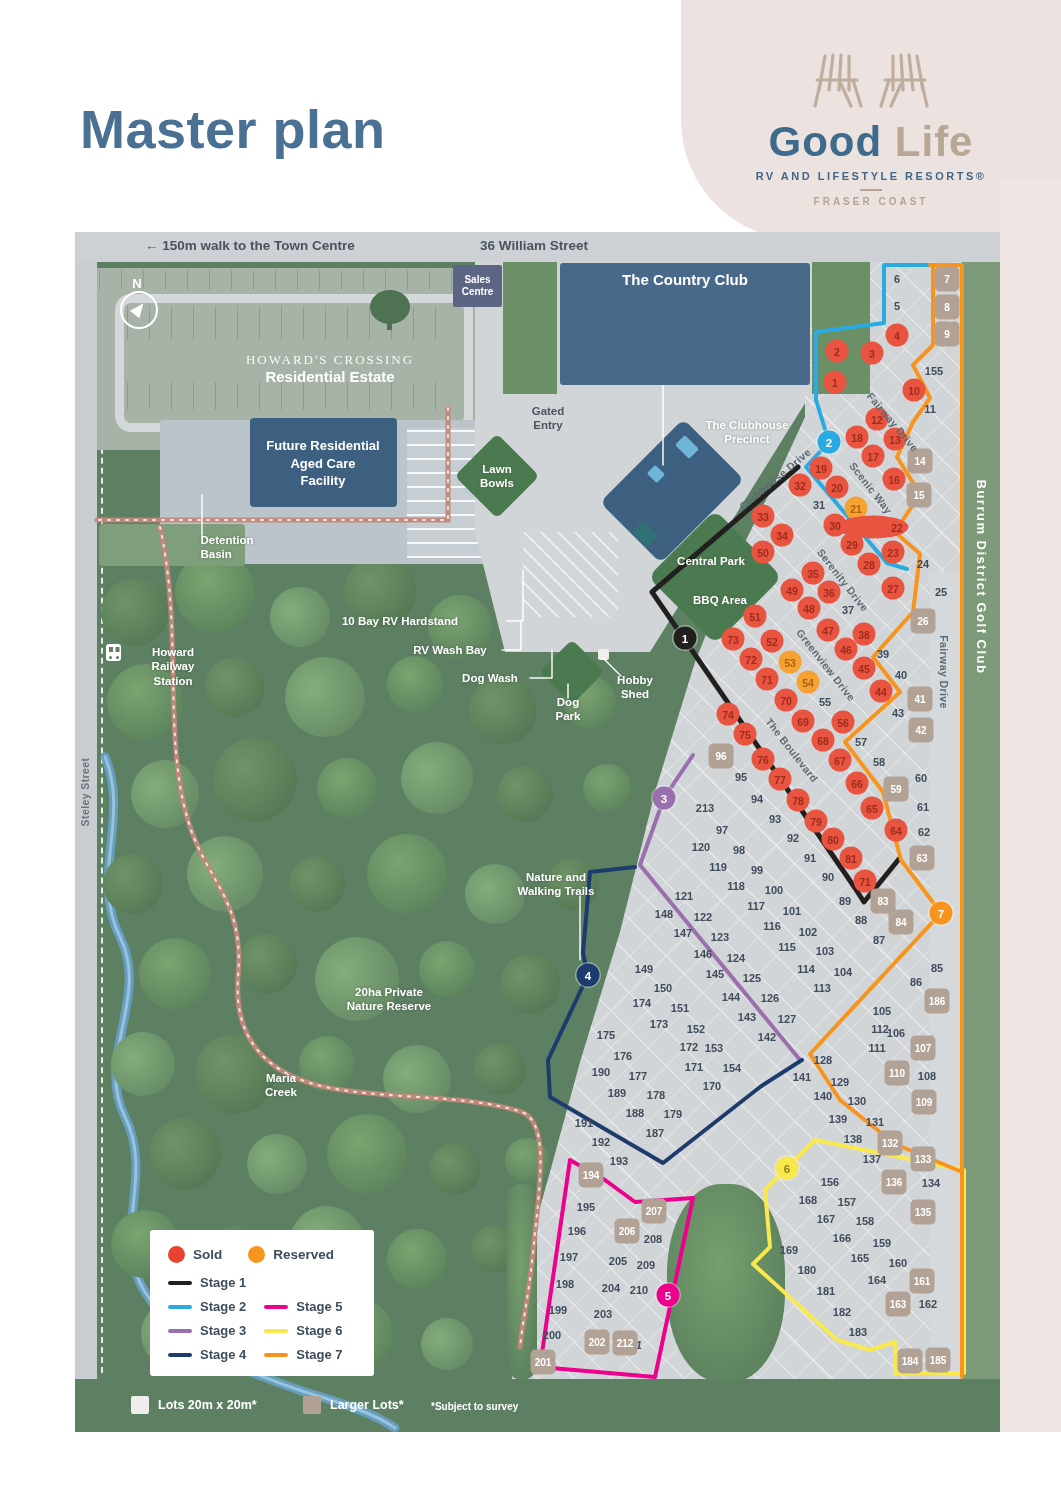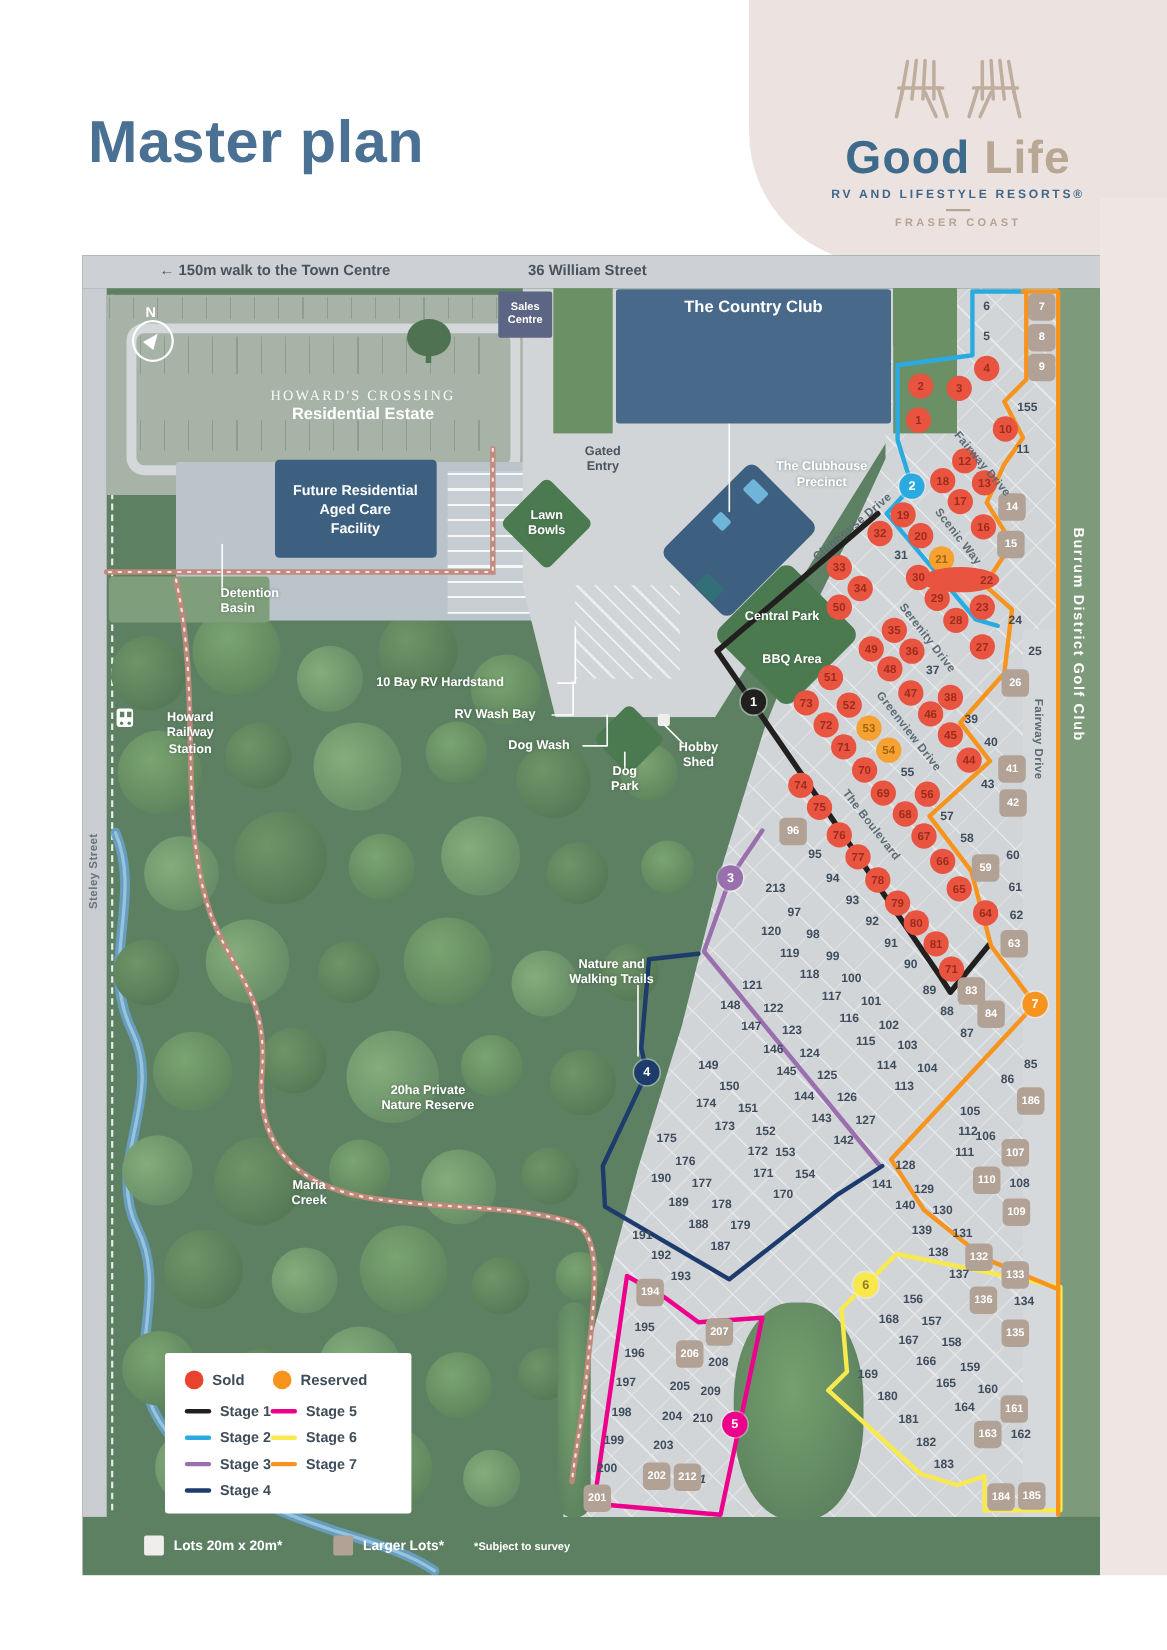--- a/index.html
+++ b/index.html
@@ -106,21 +106,21 @@
   .estate-lab .l1{font-family:"Liberation Serif",serif;font-size:13px;letter-spacing:2px;color:rgba(255,255,255,.92);}
   .estate-lab .l2{font-size:15px;font-weight:700;color:#fff;}
   .aged-lab{position:absolute;left:248px;top:231px;transform:translate(-50%,-50%);color:#fff;font-size:13px;
             font-weight:700;text-align:center;white-space:pre-line;line-height:1.35;z-index:9;}
   
   .legend{position:absolute;left:75px;top:998px;width:224px;background:#fff;border-radius:3px;z-index:10;
           padding:16px 18px 14px 18px;box-sizing:border-box;}
   .lg-top{display:flex;gap:26px;margin-bottom:12px;}
   .lg-item{display:flex;align-items:center;gap:8px;font-size:13.5px;font-weight:700;color:#3f4d5a;}
   .lg-dot{width:17px;height:17px;border-radius:50%;}
-  .lg-cols{display:flex;}
+  .lg-cols{display:flex;gap:18px;align-items:flex-end;}
   .lg-cols>div{display:flex;flex-direction:column;gap:9px;}
   .lg-row{display:flex;align-items:center;gap:8px;font-size:13px;font-weight:700;color:#3f4d5a;white-space:nowrap;}
   .lg-line{width:24px;height:4px;border-radius:2px;flex:0 0 auto;}
   .footer-item{position:absolute;z-index:10;display:flex;align-items:center;gap:9px;color:#fff;
                font-size:12.5px;font-weight:700;}
   .fsq{width:18px;height:18px;border-radius:2px;}
   .fnote{position:absolute;z-index:10;color:#fff;font-size:10px;font-weight:700;}
 </style>
 </head>
 <body>

